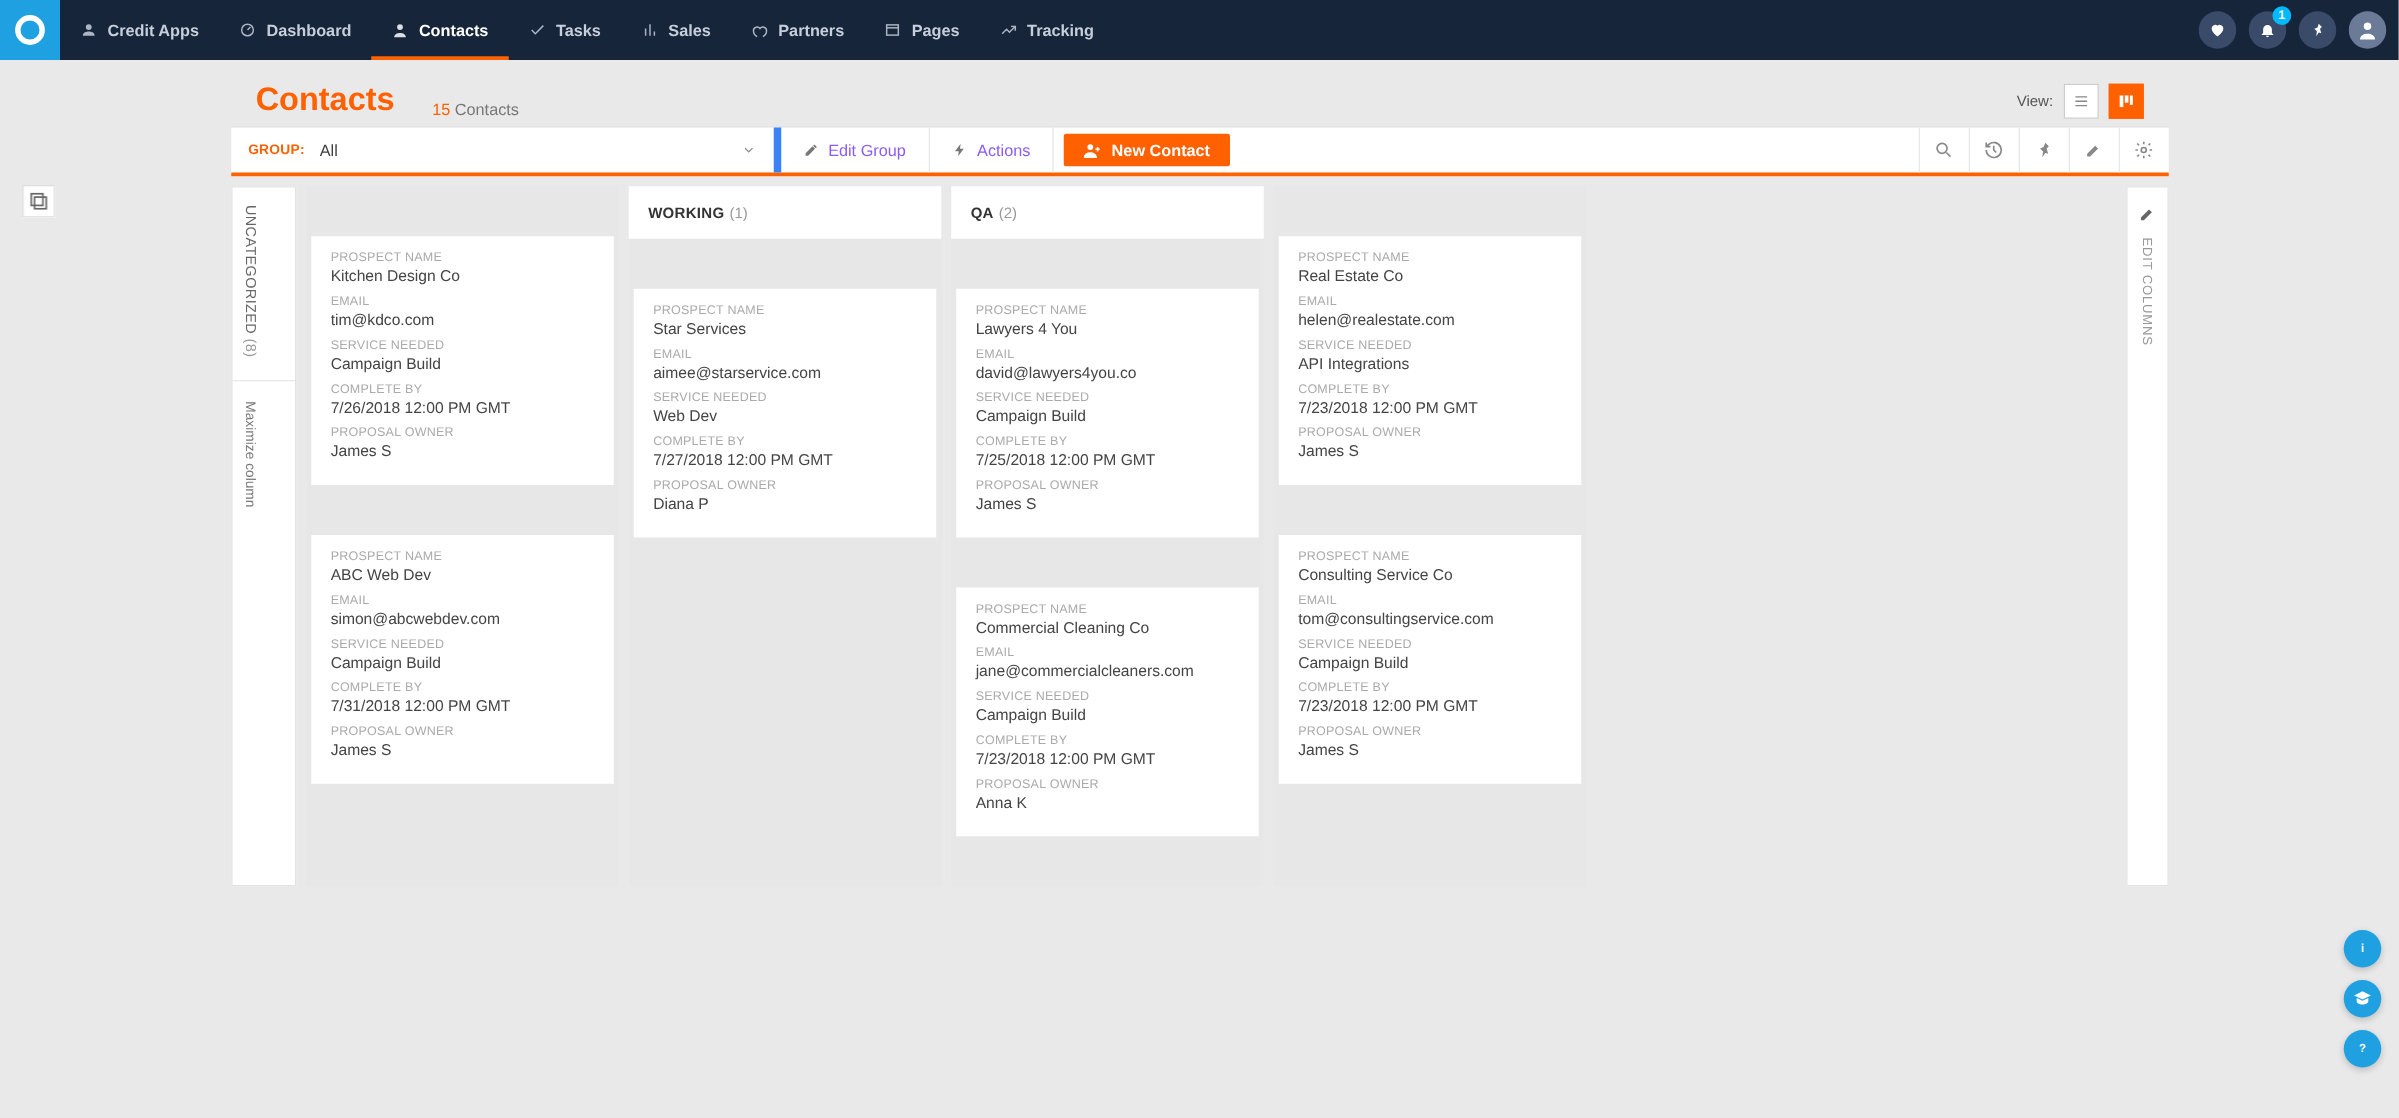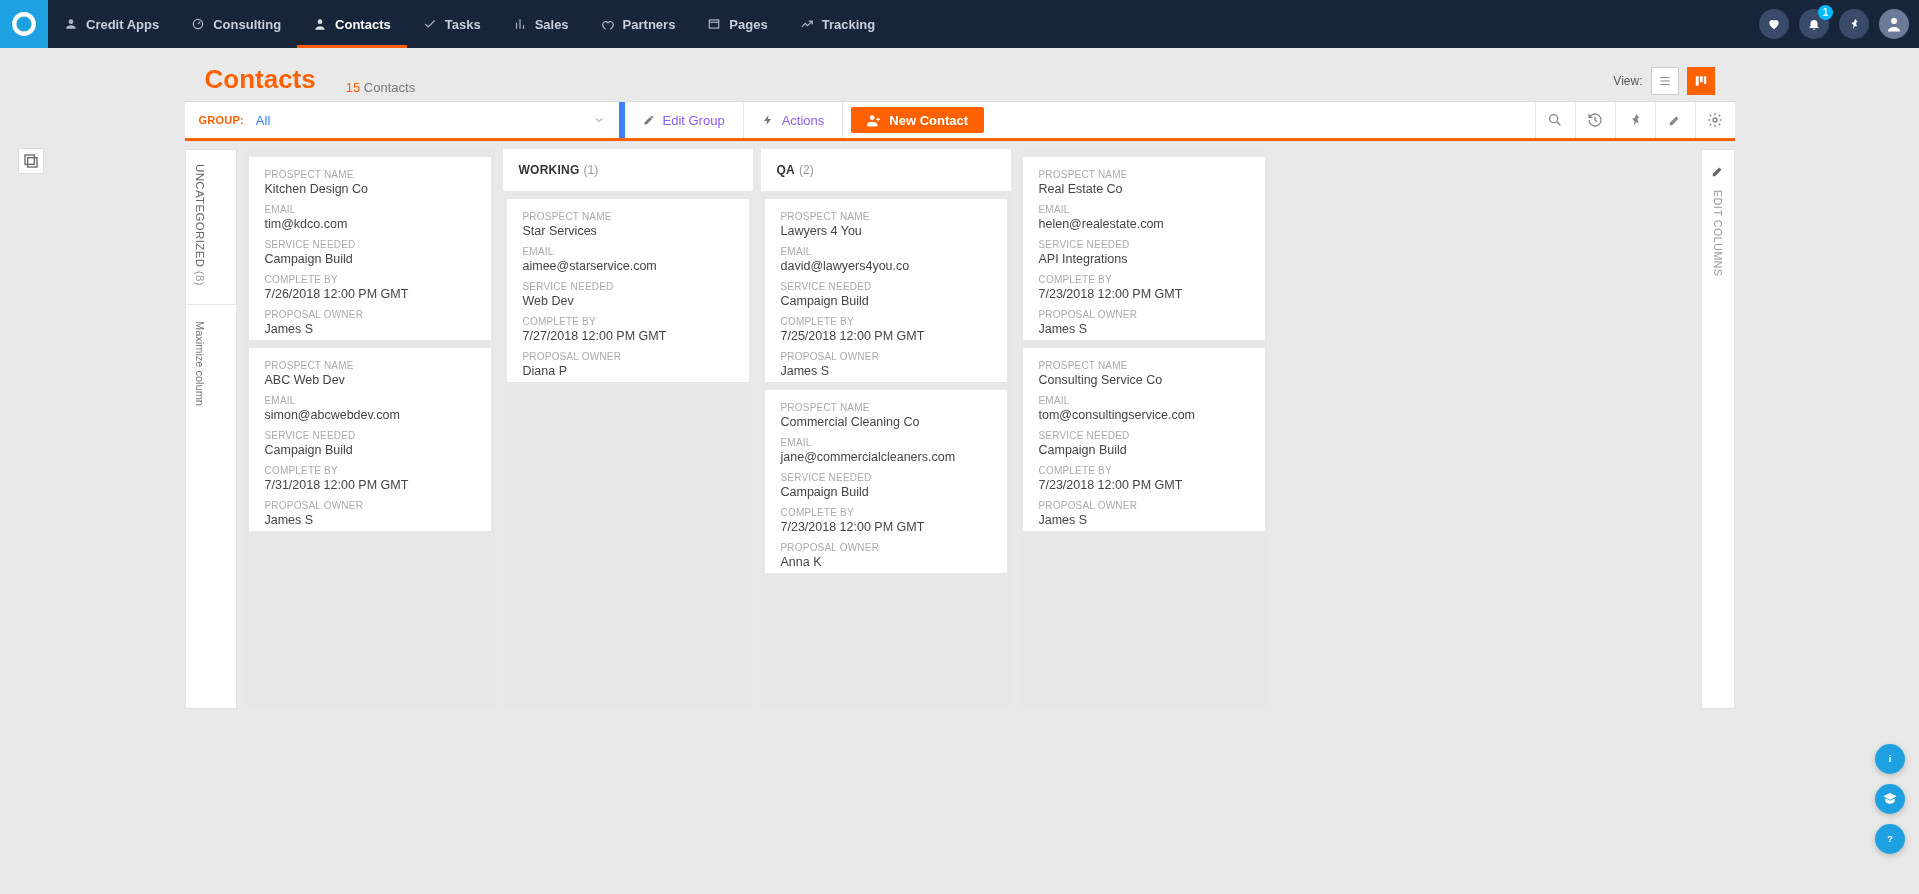--- a/index.html
+++ b/index.html
@@ -25,21 +25,21 @@
 .headcount { font-size:13px; color:#777;}
 .headcount .num { color:#ff6000; font-weight:400;}
 .viewtoggle { margin-left:auto; display:flex; align-items:center; gap:8px; font-size:12px; color:#555;}
 .vtbtn { width:28px; height:28px; border:1px solid #ccc; display:flex; align-items:center; justify-content:center; cursor:pointer; background:#fff;}
 .vtbtn.active { background:#ff6000; border-color:#ff6000; color:#fff;}
 
 
 .toolbar { max-width: 1550px; margin: 6px auto 0; background:#fff; border-top:1px solid #ddd; display:flex; align-items:stretch; height:40px; border-bottom: 3px solid #ff6000;}
 .groupsel { display:flex; align-items:center; padding:0 14px; gap:12px; flex:0 0 440px; border-right:6px solid #3b82f6;}
 .groupsel .lbl { color:#ff6000; font-weight:700; font-size:11px; letter-spacing:.02em;}
-.groupsel .val { color:#3b82f6; font-size:13px;}
+.groupsel .val { color:#404040; font-size:13px;}
 .groupsel .caret { margin-left:auto; color:#888;}
 .tbtn { display:flex; align-items:center; padding:0 18px; gap:8px; border-right:1px solid #e7e7e7; cursor:pointer; color:#8b5cf6; font-size:13px;}
 .newbtn { display:flex; align-items:center; padding:0 16px; margin:5px 8px; background:#ff6000; color:#fff; font-weight:600; border-radius:2px; gap:8px; cursor:pointer;}
 .tbright { margin-left:auto; display:flex; align-items:stretch;}
 .tbright .ic { width:40px; display:flex; align-items:center; justify-content:center; border-left:1px solid #e7e7e7; color:#888; cursor:pointer;}
 
 
 .sidedock { position:fixed; left:18px; top:148px; width:26px; height:26px; background:#fff; border:1px solid #ddd; display:flex; align-items:center; justify-content:center; color:#666; cursor:pointer;}
 
 
@@ -49,21 +49,21 @@
 .sidecol .uncount { color:#999;}
 .sidecol .divider { height:1px; background:#e8e8e8; margin:0 -8px 16px;}
 .sidecol .maxcol { writing-mode: vertical-rl; font-size:11px; color:#777; cursor:pointer;}
 
 .columns { display:flex; gap:8px; flex:1;}
 .col { background:#e7e7e7; width:250px; border-radius:2px; display:flex; flex-direction:column; min-height:560px;}
 .colhead { background:#fff; padding:14px 16px; font-size:12px; color:#333;}
 .colhead .title { font-weight:700; letter-spacing:.02em;}
 .colhead .cnt { color:#999; font-weight:400; margin-left:4px;}
 .colbody { padding:8px 4px; display:flex; flex-direction:column; gap:8px;}
-.card { background:#fff; padding:12px 16px 4px;}
+.card { background:#fff; padding:12px 16px 20px;margin-top:32px;}
 .card .fld { margin-bottom:8px;}
 .card .fld:last-child { margin-bottom:0;}
 .card .flabel { font-size:10px; color:#aaa; letter-spacing:.02em; margin-bottom:2px;}
 .card .fval { font-size:12.5px; color:#444;}
 
 .editcolhandle { width:34px; background:#fff; border:1px solid #e2e2e2; display:flex; flex-direction:column; align-items:center; padding:14px 0; color:#666;}
 .editcolhandle .pen { margin-bottom:12px; cursor:pointer;}
 .editcolhandle .lab { writing-mode: vertical-rl; font-size:10.5px; color:#999; letter-spacing:.06em;}
 
 
@@ -89,21 +89,21 @@
         <svg class="nicon" viewBox="0 0 24 24">
           <path fill="currentColor" d="M12 12a4 4 0 1 0-4-4 4 4 0 0 0 4 4zm0 2c-3 0-8 1.5-8 5v1h16v-1c0-3.5-5-5-8-5z"></path>
         </svg>
         <span>Credit Apps</span>
       </div>
       <div class="navitem">
         <svg class="nicon" viewBox="0 0 24 24">
           <circle cx="12" cy="12" r="8" fill="none" stroke="currentColor" stroke-width="2"></circle>
           <path stroke="currentColor" stroke-width="2" d="M12 12l4-4"></path>
         </svg>
-        <span>Consulting</span>
+        <span>Dashboard</span>
       </div>
       <div class="navitem active">
         <svg class="nicon" viewBox="0 0 24 24">
           <circle cx="12" cy="8" r="4" fill="currentColor"></circle>
           <path fill="currentColor" d="M4 22c0-4 4-6 8-6s8 2 8 6z"></path>
         </svg>
         <span>Contacts</span>
       </div>
       <div class="navitem">
         <svg class="nicon" viewBox="0 0 24 24">

